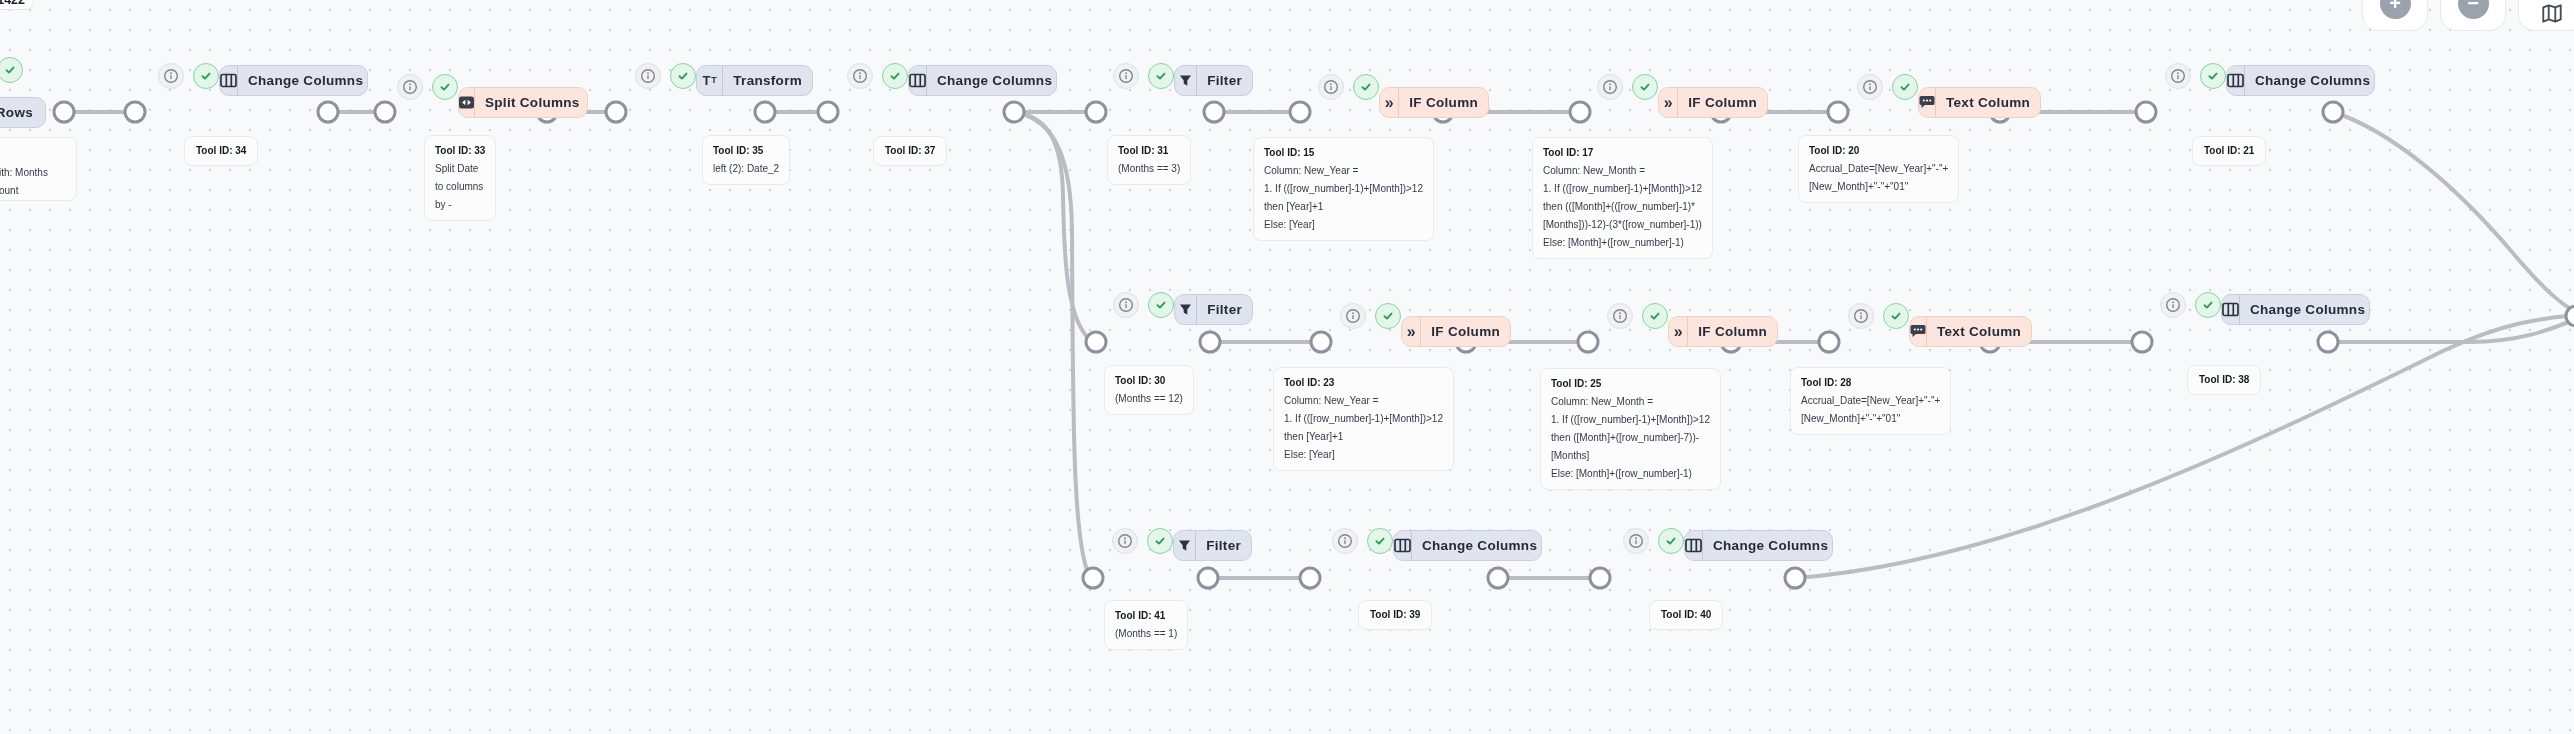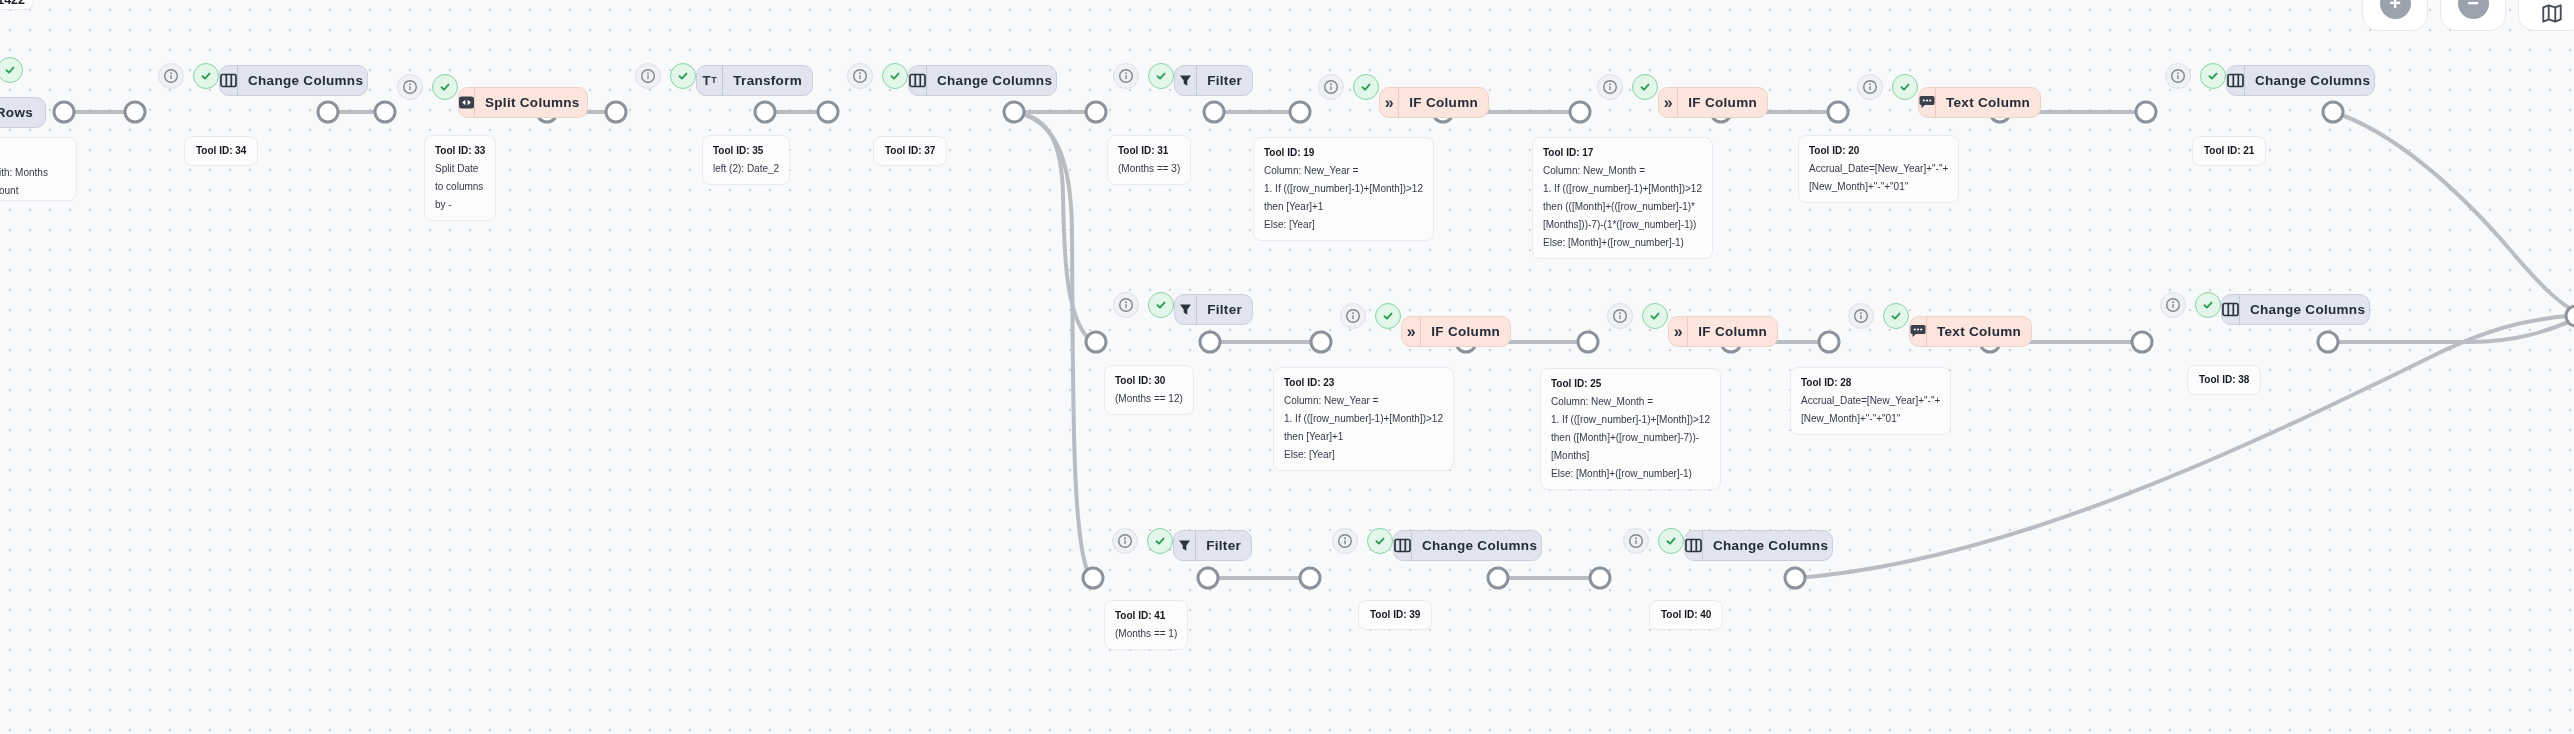--- a/index.html
+++ b/index.html
@@ -304,21 +304,21 @@
         </span>
     </div>
     <div class="pill peach" style="width:110px;">
       <span class="nicon">
           <span class="ifglyph">»</span>
         </span>
       <span class="nlabel">IF Column</span>
     </div>
   </div>
   <div class="anno" style="left:1253px;top:137px;">
-    <div class="t">Tool ID: 19</div>
+    <div class="t">Tool ID: 15</div>
     <div>Column: New_Year =</div>
     <div>1. If (([row_number]-1)+[Month])&gt;12</div>
     <div>then [Year]+1</div>
     <div>Else: [Year]</div>
   </div>
 
   <div class="node" style="left:1597px;top:63px;width:110px;">
     <div class="badges">
       <span class="chip info">
           <svg width="16" height="16" viewBox="0 0 16 16">
@@ -338,21 +338,21 @@
           <span class="ifglyph">»</span>
         </span>
       <span class="nlabel">IF Column</span>
     </div>
   </div>
   <div class="anno" style="left:1532px;top:137px;">
     <div class="t">Tool ID: 17</div>
     <div>Column: New_Month =</div>
     <div>1. If (([row_number]-1)+[Month])&gt;12</div>
     <div>then (([Month]+(([row_number]-1)*</div>
-    <div>[Months]))-7)-(1*([row_number]-1))</div>
+    <div>[Months]))-12)-(3*([row_number]-1))</div>
     <div>Else: [Month]+([row_number]-1)</div>
   </div>
 
   <div class="node" style="left:1857px;top:63px;width:123px;">
     <div class="badges">
       <span class="chip info">
           <svg width="16" height="16" viewBox="0 0 16 16">
             <circle cx="8" cy="8" r="6.3" fill="none" stroke="#80868f" stroke-width="1.4"></circle>
             <circle cx="8" cy="5.2" r="0.95" fill="#80868f"></circle>
             <rect x="7.3" y="7" width="1.4" height="4.2" rx="0.7" fill="#80868f"></rect>

